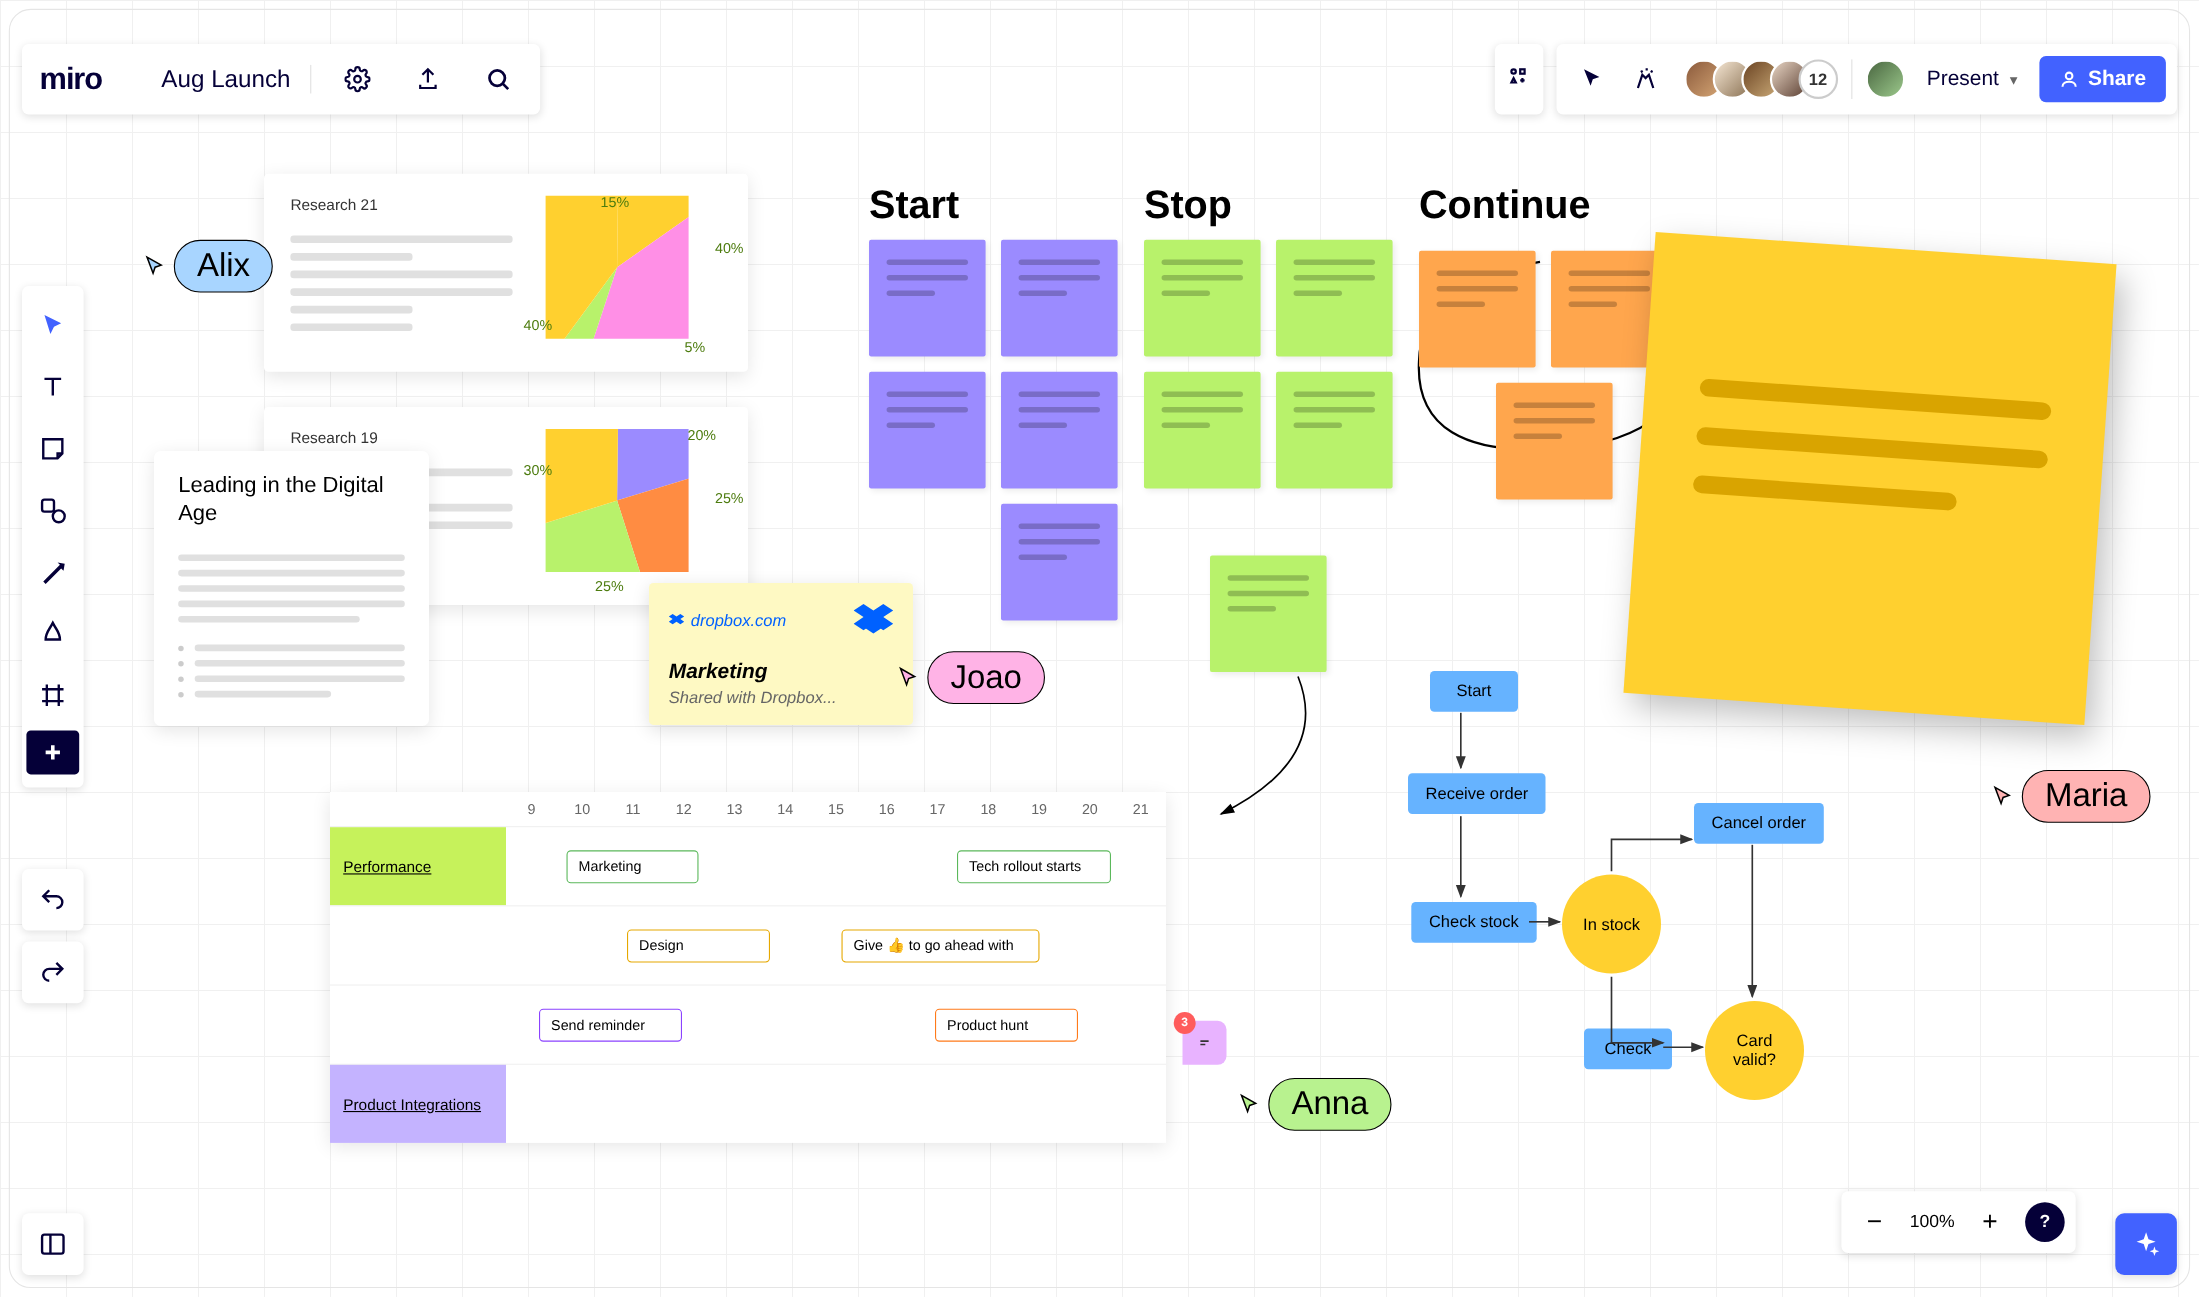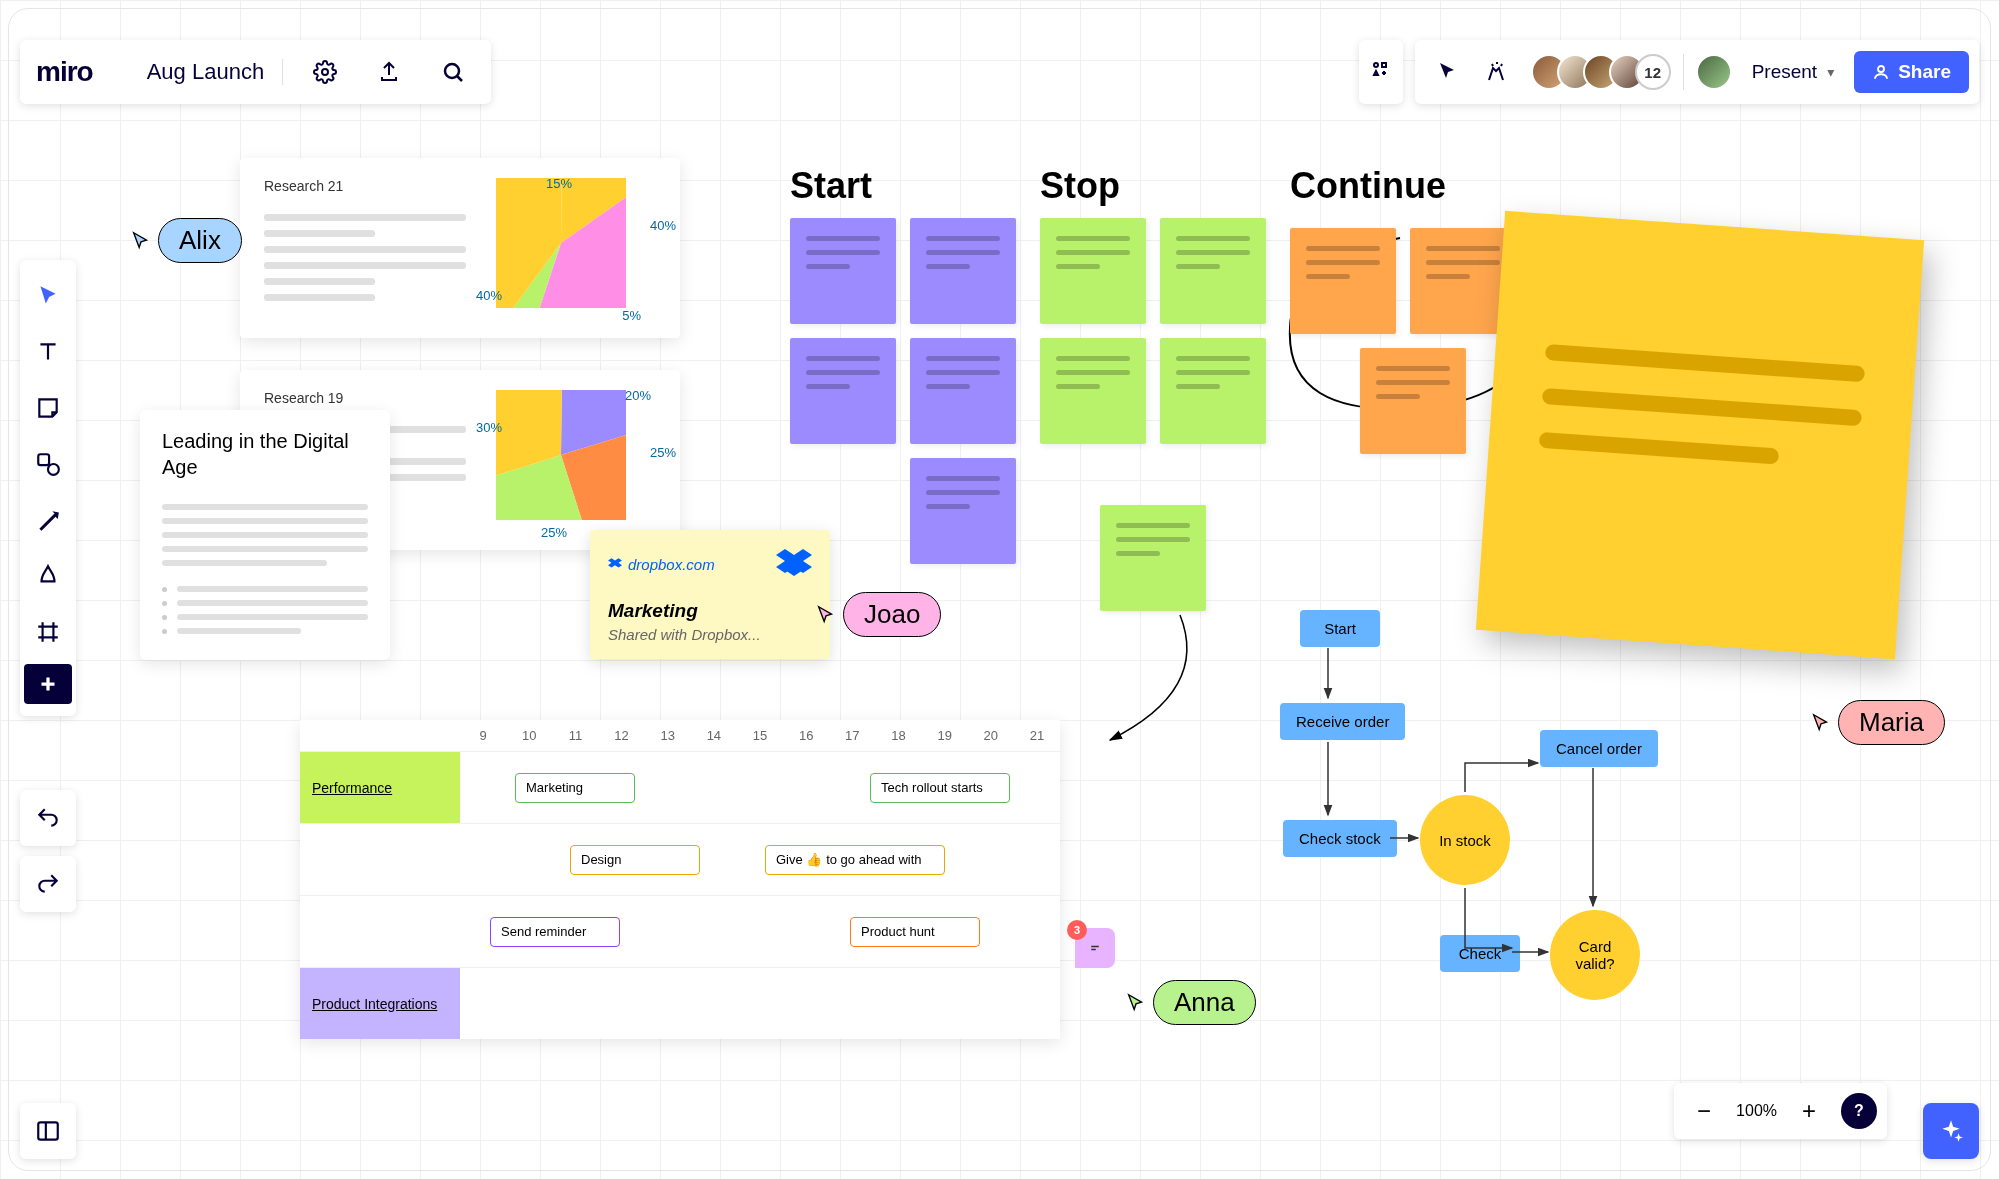--- a/index.html
+++ b/index.html
@@ -38,21 +38,21 @@
 .zoom-bar { position: absolute; right: 20px; bottom: 20px; display: flex; align-items: center; gap: 12px; background: #fff; border-radius: 6px; box-shadow: 0 2px 8px rgba(0,0,0,0.12); height: 56px; padding: 0 10px; }
 .zoom-bar .zb { width: 40px; height: 40px; display: flex; align-items: center; justify-content: center; font-size: 24px; cursor: pointer; }
 .zoom-bar .zt { font-size: 16px; font-weight: 500; }
 .zoom-bar .help { width: 36px; height: 36px; border-radius: 50%; background: #050038; color: #fff; display: flex; align-items: center; justify-content: center; font-weight: 700; }
 .sparkle-btn { width: 56px; height: 56px; background: #4262FF; border-radius: 8px; box-shadow: 0 2px 8px rgba(0,0,0,0.12); display: flex; align-items: center; justify-content: center; margin-left: 6px; position: absolute; right: 20px; bottom: 20px; }
 .zoom-wrap { position: absolute; right: 92px; bottom: 20px; display: flex; align-items: center; }
 
 
 .cursor-badge { position: absolute; display: flex; align-items: center; }
 .cursor-badge .ptr { width: 22px; height: 22px; margin-right: 6px; }
-.cursor-badge .pill { border: 1.5px solid #000; border-radius: 999px; padding: 6px 20px; font-size: 26px; font-weight: 500; }
+.cursor-badge .pill { border: 1.5px solid #000; border-radius: 999px; padding: 6px 20px; font-size: 30px; font-weight: 500; }
 
 
 .sticky { width: 106px; height: 106px; border-radius: 2px; padding: 18px 16px 0; box-shadow: 2px 2px 6px rgba(0,0,0,0.08); }
 .sticky .ln { height: 5px; background: rgba(0,0,0,0.22); border-radius: 3px; margin-bottom: 9px; }
 .sticky .ln.short { width: 60%; }
 
 .col-heading { position: absolute; font-size: 36px; font-weight: 600; color: #000; }
 .sticky-grid { position: absolute; display: grid; gap: 14px; }
 
 .big-sticky { position: absolute; width: 420px; height: 420px; background: #FFD02F; box-shadow: 8px 12px 30px rgba(0,0,0,0.25); transform: rotate(4deg); padding: 130px 50px 0; }
@@ -70,21 +70,21 @@
 .doc-card.lead .bullets .brow { display: flex; align-items: center; gap: 10px; margin-bottom: 8px; }
 .doc-card.lead .bullets .bullet { width: 5px; height: 5px; border-radius: 50%; background: #ccc; }
 .doc-card.lead .bullets .bl { flex: 1; height: 6px; background: #e0e0e0; border-radius: 3px; }
 
 .research-card { width: 440px; background: #fff; border-radius: 4px; box-shadow: 0 4px 16px rgba(0,0,0,0.1); padding: 20px 24px; display: flex; gap: 30px; }
 .research-card .left { flex: 1; }
 .research-card .rtitle { font-size: 14px; color: #333; margin-bottom: 20px; }
 .research-card .dl { height: 7px; background: #e0e0e0; border-radius: 3px; margin-bottom: 9px; }
 .research-card .dl.s { width: 55%; }
 .pie-wrap { position: relative; width: 160px; height: 140px; }
-.pie-label { position: absolute; font-size: 13px; color: #0369a1; }
+.pie-label { position: absolute; font-size: 13px; color: #4d7c0f; }
 
 .dropbox-card { position: absolute; background: #fef9c3; box-shadow: 0 4px 16px rgba(0,0,0,0.12); border-radius: 4px; width: 240px; padding: 16px 18px; font-style: italic; }
 .dropbox-card .top { display: flex; justify-content: space-between; align-items: center; margin-bottom: 18px; }
 .dropbox-card .url { color: #0061FF; font-size: 15px; display: flex; align-items: center; gap: 6px; }
 .dropbox-card .dbx-ico { color: #0061FF; }
 .dropbox-card .t1 { font-size: 19px; font-weight: 600; margin-bottom: 4px; }
 .dropbox-card .t2 { font-size: 15px; color: #666; }
 
 
 .timeline { position: absolute; background: #fff; box-shadow: 0 4px 16px rgba(0,0,0,0.1); }

